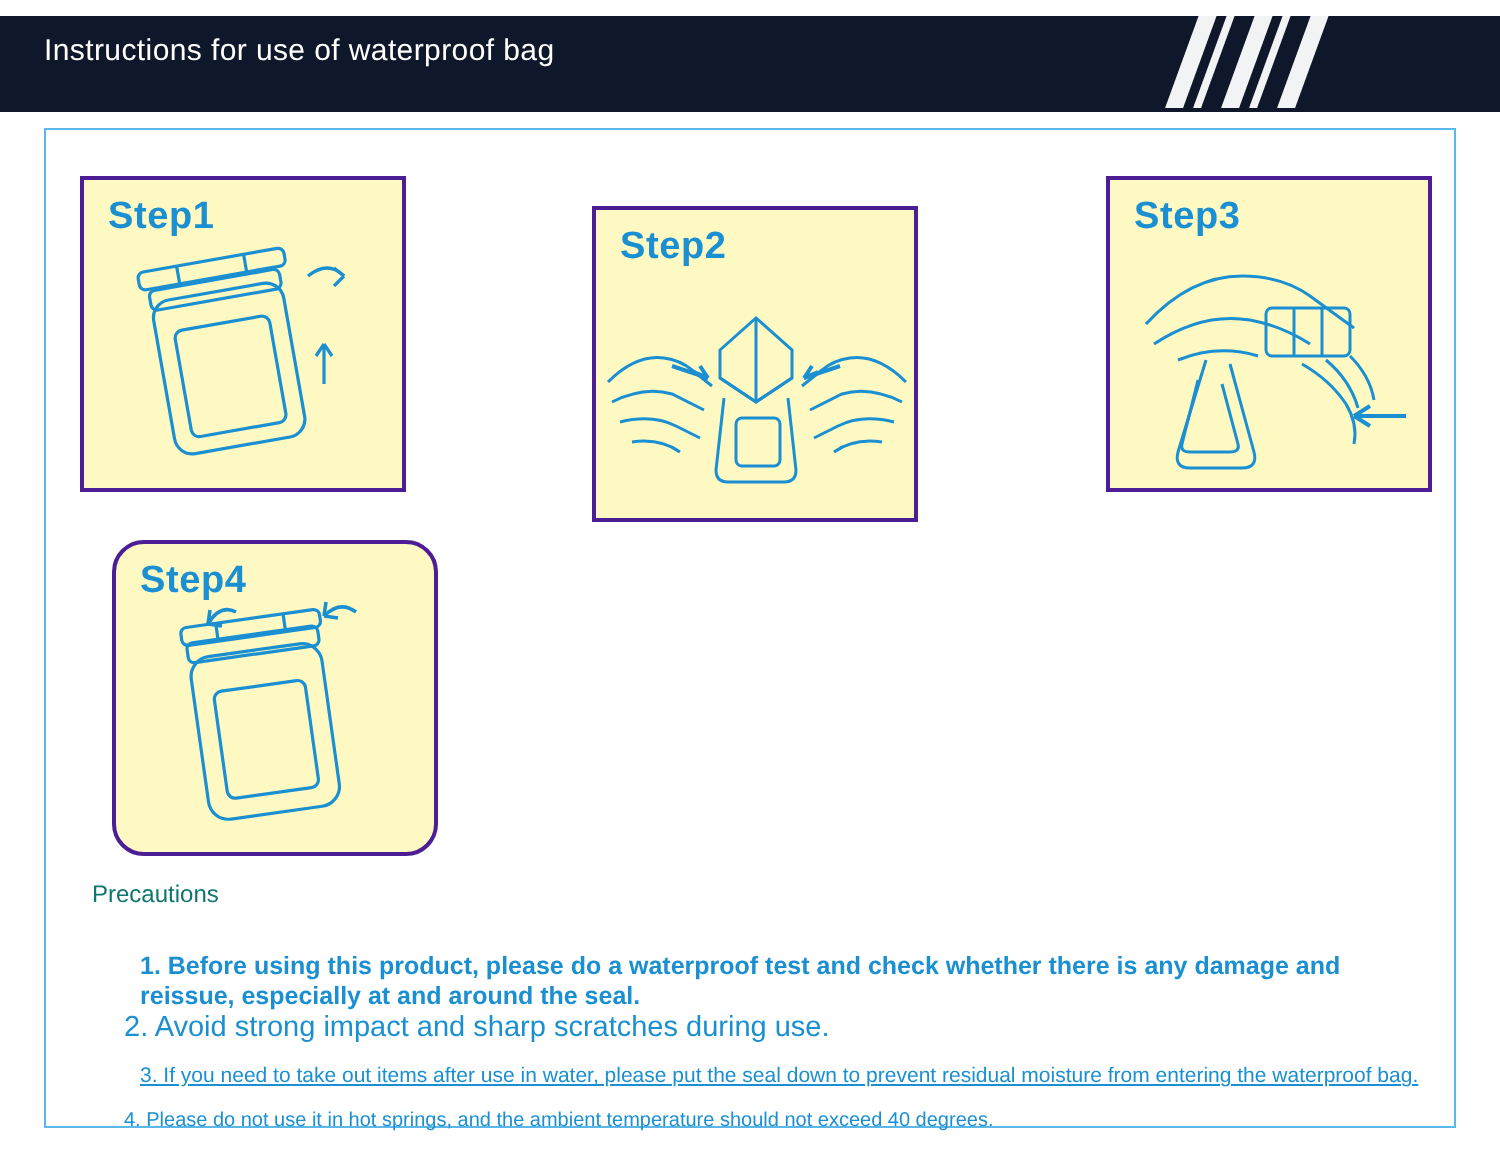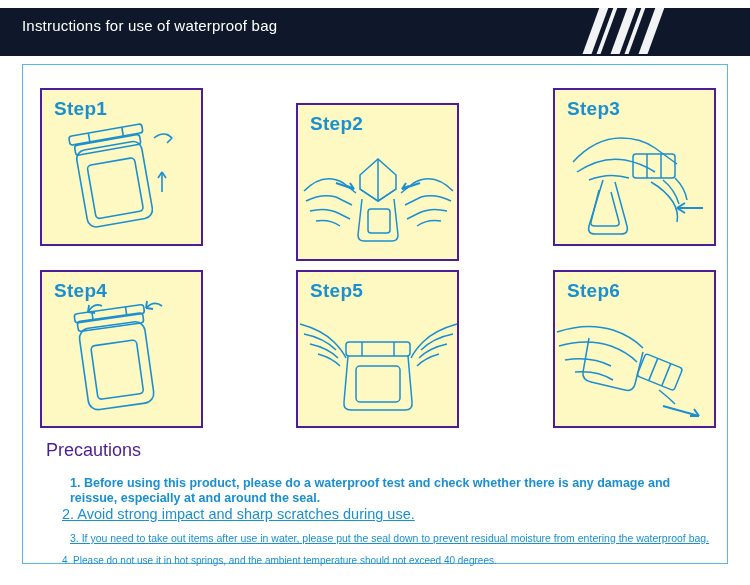--- a/index.html
+++ b/index.html
@@ -80,21 +80,21 @@
     position: absolute;
     width: 163px;
     height: 158px;
     border: 2px solid #4c1d95;
     box-sizing: border-box;
     background: #fef9c3;
   }
   .c1 { left: 0px;   top: 0px; }
   .c2 { left: 256px; top: 15px; }
   .c3 { left: 513px; top: 0px; }
-  .c4 { left: 0px;   top: 182px; }
+  .c4 { left: 16px;   top: 182px; border-radius: 16px; }
   .c5 { left: 256px; top: 182px; }
   .c6 { left: 513px; top: 182px; }
 
   .step-label {
     position: absolute;
     left: 12px;
     top: 8px;
     color: #1a8fd1;
     font-size: 19px;
     font-weight: bold;
@@ -110,43 +110,42 @@
   .cell-art svg { display: block; }
 
   
   .prec {
     position: absolute;
     left: 46px;
     top: 440px;
     width: 660px;
   }
   .prec-title {
-    color: #4c1d95;
-    font-size: 18px;
+    color: #0f766e;
+    font-size: 12px;
     margin: 0 0 6px 0;
   }
   .prec-line {
     color: #1a8fd1;
     margin: 16px;
   }
   .p1 {
     position: absolute;
     left: 8px;
     top: 20px;
     width: 648px;
     font-size: 12.5px;
     line-height: 15px;
     font-weight: bold;
   }
   .p2 {
     position: absolute;
     left: 0px;
     top: 50px;
     font-size: 14.5px;
-    text-decoration: underline;
   }
   .p3 {
     position: absolute;
     left: 8px;
     top: 76px;
     width: 652px;
     font-size: 10.5px;
     text-decoration: underline;
   }
   .p4 {
@@ -278,70 +277,21 @@
         <g stroke-width="1.8">
           <path d="M46 14 q6 -10 14 -6"></path>
           <path d="M46 14 l1 -7 M46 14 l7 1"></path>
           <path d="M104 10 q8 -8 16 -2"></path>
           <path d="M104 10 l1 -7 M104 10 l7 1"></path>
         </g>
       </svg>
     </div>
   </div>
 
-  <div class="cell c5">
-    <div class="step-label">Step5</div>
-    <div class="cell-art">
-      <svg width="161" height="130" viewBox="0 0 161 130" fill="none" stroke="#1a8fd1" stroke-width="1.5">
-
-        <path d="M2 26 q22 6 34 18 q8 8 12 16"></path>
-        <path d="M6 36 q20 4 32 16"></path>
-        <path d="M12 46 q18 4 28 14"></path>
-        <path d="M20 56 q14 4 22 12"></path>
-
-        <path d="M159 26 q-22 6 -34 18 q-8 8 -12 16"></path>
-        <path d="M155 36 q-20 4 -32 16"></path>
-        <path d="M149 46 q-18 4 -28 14"></path>
-        <path d="M141 56 q-14 4 -22 12"></path>
-
-        <rect x="48" y="44" width="64" height="14" rx="3"></rect>
-        <line x1="64" y1="44" x2="64" y2="58"></line>
-        <line x1="96" y1="44" x2="96" y2="58"></line>
-        <path d="M50 58 l-4 46 q-1 8 7 8 l54 0 q8 0 7 -8 l-4 -46"></path>
-        <rect x="58" y="68" width="44" height="36" rx="4"></rect>
-      </svg>
-    </div>
-  </div>
-
-  <div class="cell c6">
-    <div class="step-label">Step6</div>
-    <div class="cell-art">
-      <svg width="161" height="130" viewBox="0 0 161 130" fill="none" stroke="#1a8fd1" stroke-width="1.5">
-
-        <path d="M2 34 q30 -10 56 -2 q18 6 30 18"></path>
-        <path d="M4 48 q28 -8 52 0 q16 6 26 16"></path>
-        <path d="M10 62 q26 -4 46 6"></path>
-        <path d="M20 74 q22 -2 38 8"></path>
-
-        <path d="M34 40 l-6 34 q-1 8 8 10 l34 8 q8 2 10 -6 l8 -32"></path>
-
-        <g transform="rotate(22 104 76)">
-          <rect x="84" y="62" width="40" height="24" rx="3"></rect>
-          <line x1="97" y1="62" x2="97" y2="86"></line>
-          <line x1="111" y1="62" x2="111" y2="86"></line>
-        </g>
-        <path d="M104 92 q10 8 16 14"></path>
-
-        <g stroke-width="2">
-          <path d="M108 108 l36 10"></path>
-            <path d="M144 118 l-9 0 M144 118 l-5 -7"></path>
-        </g>
-      </svg>
-    </div>
-  </div>
+
 
 </div>
 
 <div class="prec">
   <div class="prec-title">Precautions</div>
   <div class="prec-line p1">1. Before using this product, please do a waterproof test and check whether there is any damage and reissue, especially at and around the seal.</div>
   <div class="prec-line p2">2. Avoid strong impact and sharp scratches during use.</div>
   <div class="prec-line p3">3. If you need to take out items after use in water, please put the seal down to prevent residual moisture from entering the waterproof bag.</div>
   <div class="prec-line p4">4. Please do not use it in hot springs, and the ambient temperature should not exceed 40 degrees.</div>
 </div>

